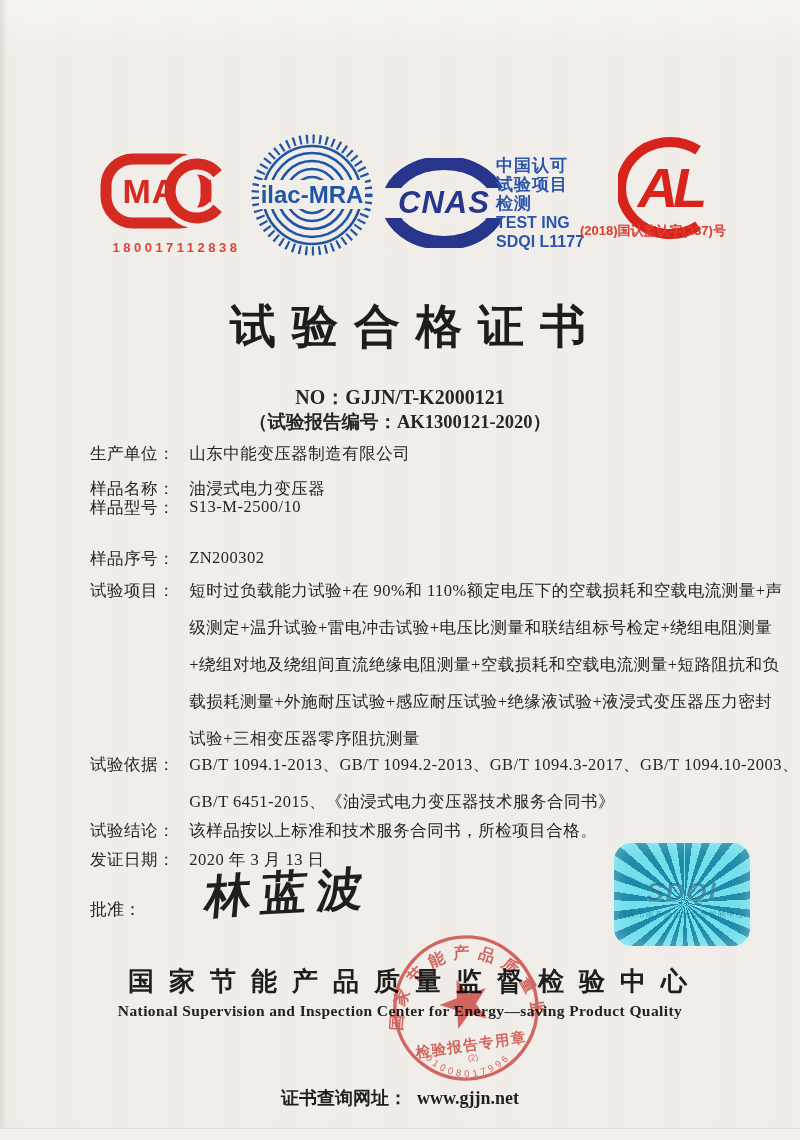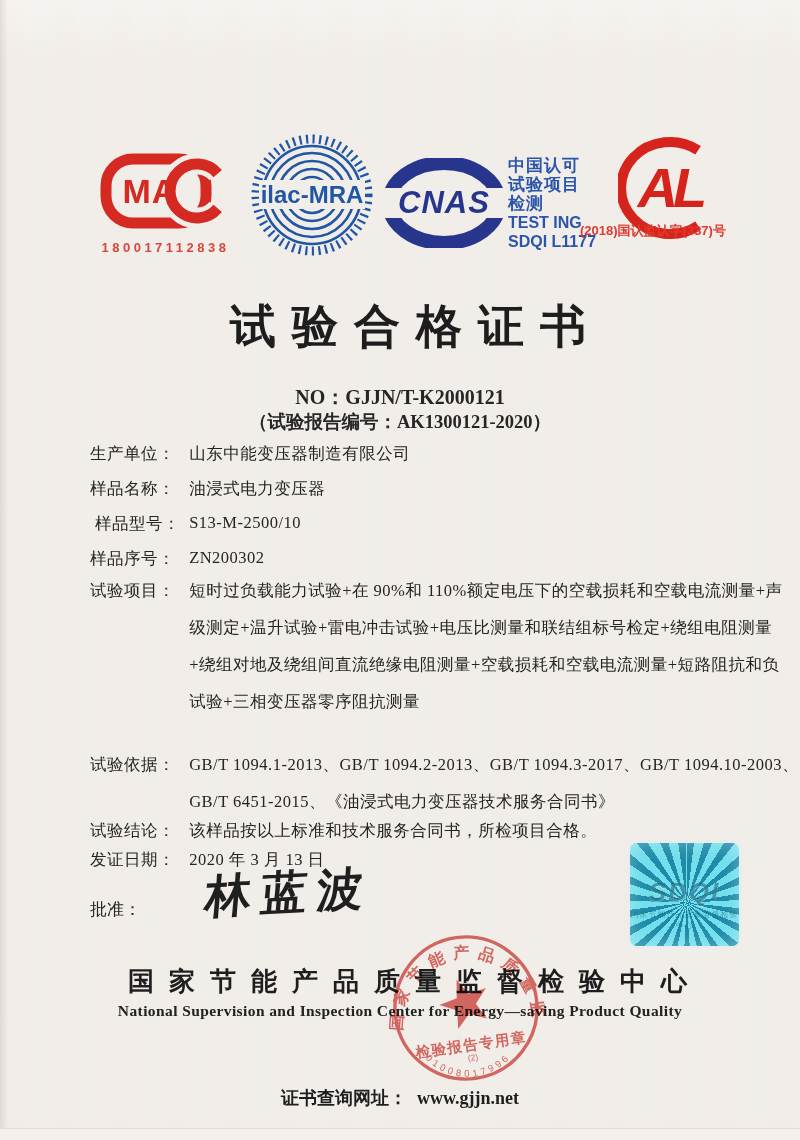--- a/index.html
+++ b/index.html
@@ -10,21 +10,21 @@
     background-image:
       linear-gradient(90deg, rgba(210,203,195,.55) 0, rgba(210,203,195,0) 8px),
       linear-gradient(0deg, rgba(228,220,214,.8) 0, rgba(228,220,214,0) 14px),
       linear-gradient(180deg, rgba(255,255,255,.35) 0, rgba(255,255,255,0) 60px),
       repeating-linear-gradient(90deg, rgba(235,190,185,.035) 0 22px, rgba(255,255,255,0) 22px 55px);
     color:#262626;
   }
   .abs{position:absolute;}
   .center{left:0;width:800px;text-align:center;}
   
-  .cma-num{font-family:"Liberation Sans","DejaVu Sans",sans-serif;font-size:13px;font-weight:bold;color:#d8463c;letter-spacing:3.5px;}
+  .cma-num{font-family:"Liberation Sans","DejaVu Sans",sans-serif;font-size:13px;font-weight:bold;color:#d8463c;letter-spacing:3.5px;margin-left:11px;}
   .cnas-lines{font-family:"Liberation Sans","DejaVu Sans",sans-serif;color:#2b55ab;font-weight:bold;line-height:19px;font-size:16px;}
   .cnas-lines .cjk{font-size:17px;letter-spacing:1px;}
   .cal-no{font-family:"Liberation Sans","DejaVu Sans",sans-serif;font-size:13px;font-weight:bold;color:#e03a30;}
   
   .doc-title{top:296px;font-size:46px;font-weight:bold;letter-spacing:16px;padding-left:16px;color:#1d1d1d;}
   .cert-no{top:384px;font-size:20px;font-weight:bold;}
   .report-no{top:409px;font-size:18.5px;font-weight:bold;}
   
   .row{position:absolute;left:90px;font-size:16.5px;color:#242424;}
   .row .lab{display:inline-block;width:95px;vertical-align:top;letter-spacing:.5px;}
@@ -33,21 +33,21 @@
   .plines div{height:37px;line-height:37px;white-space:nowrap;letter-spacing:.5px;}
   .sig{transform:rotate(-3deg) skewX(-8deg);font-size:46px;font-weight:600;color:#1f1f1f;letter-spacing:10px;}
   .issuer-cn{top:964px;font-size:26px;font-weight:bold;letter-spacing:15px;padding-left:15px;color:#1e1e1e;}
   .issuer-en{top:1002px;font-size:15.5px;font-weight:bold;letter-spacing:.4px;color:#222;}
   .query{top:1086px;font-size:18px;font-weight:bold;color:#1e1e1e;}
   .query .url{margin-left:10px;font-family:"Liberation Serif","DejaVu Serif",serif;}
   
   .stamp{mix-blend-mode:multiply;opacity:.85;transform:rotate(-8deg);}
   
   .holo{
-    left:630px;top:843px;width:109px;height:103px;border-radius:7px;
+    left:614px;top:843px;width:136px;height:103px;border-radius:18px;
     background:
       repeating-conic-gradient(from 0deg at 52% 58%, rgba(23,130,160,.85) 0deg 7deg, rgba(120,225,238,.9) 7deg 16deg),
       #45c4d8;
     box-shadow:0 0 0 3px #e8eeec, inset 0 0 18px rgba(255,255,255,.35);
   }
   .holo-text{
     position:absolute;left:0;top:34px;width:100%;text-align:center;
     font-family:"Liberation Sans","DejaVu Sans",sans-serif;
     font-style:italic;font-weight:bold;font-size:26px;letter-spacing:2px;
     color:rgba(10,95,120,.6);text-shadow:0 1px 0 rgba(255,255,255,.35);
@@ -81,21 +81,21 @@
     <rect x="9" y="47" width="106" height="29" fill="#f1eee9"></rect>
     <text x="62" y="70" text-anchor="middle" font-family="Liberation Sans, DejaVu Sans, sans-serif" font-weight="bold" font-size="24" fill="#2156a5">ilac-MRA</text>
   </svg>
 
   <svg class="abs" style="left:383px;top:158px;" width="122" height="90" viewBox="0 0 122 90">
     <ellipse cx="61" cy="45" rx="55" ry="40" fill="none" stroke="#27368c" stroke-width="14"></ellipse>
     <rect x="0" y="30" width="122" height="30" fill="#f1eee9"></rect>
     <text x="61" y="55" text-anchor="middle" font-family="Liberation Sans, DejaVu Sans, sans-serif" font-weight="bold" font-style="italic" font-size="31" letter-spacing="1" fill="#27368c">CNAS</text>
   </svg>
 
-  <div class="abs cnas-lines" style="left:508px;top:156px;">
+  <div class="abs cnas-lines" style="left:496px;top:156px;">
     <div class="cjk">中国认可</div>
     <div class="cjk">试验项目</div>
     <div class="cjk">检测</div>
     <div>TEST ING</div>
     <div>SDQI L1177</div>
   </div>
 
   <svg class="abs" style="left:618px;top:135px;" width="106" height="106" viewBox="0 0 106 106">
     <path d="M 80.1,90.7 A 49,46 0 1 1 80.1,15.3" fill="none" stroke="#d6241c" stroke-width="10"></path>
     <text x="52" y="72" text-anchor="middle" font-family="Liberation Sans, DejaVu Sans, sans-serif" font-weight="bold" font-style="italic" font-size="56" letter-spacing="-5" fill="#d6241c">AL</text>
@@ -107,35 +107,36 @@
   <div class="abs center report-no">（试验报告编号：AK1300121-2020）</div>
 
   <div class="row" style="top:443px;">
     <span class="lab">生产单位：</span>
     <span class="val">山东中能变压器制造有限公司</span>
   </div>
   <div class="row" style="top:478px;">
     <span class="lab">样品名称：</span>
     <span class="val">油浸式电力变压器</span>
   </div>
-  <div class="row" style="top:513px;text-align:center;">
+  <div class="row" style="top:497px;">
     <span class="lab">样品型号：</span>
     <span class="val">S13-M-2500/10</span>
   </div>
   <div class="row" style="top:548px;">
     <span class="lab">样品序号：</span>
     <span class="val">ZN200302</span>
   </div>
 
   <div class="row" style="top:572px;">
     <span class="lab" style="line-height:37px;">试验项目：</span>
     <span class="plines">
       <div>短时过负载能力试验+在 90%和 110%额定电压下的空载损耗和空载电流测量+声</div>
       <div>级测定+温升试验+雷电冲击试验+电压比测量和联结组标号检定+绕组电阻测量</div>
       <div>+绕组对地及绕组间直流绝缘电阻测量+空载损耗和空载电流测量+短路阻抗和负</div>
+      <div>载损耗测量+外施耐压试验+感应耐压试验+绝缘液试验+液浸式变压器压力密封</div>
       <div>试验+三相变压器零序阻抗测量</div>
     </span>
   </div>
 
   <div class="row" style="top:746px;">
     <span class="lab" style="line-height:37px;">试验依据：</span>
     <span class="plines">
       <div>GB/T 1094.1-2013、GB/T 1094.2-2013、GB/T 1094.3-2017、GB/T 1094.10-2003、</div>
       <div>GB/T 6451-2015、《油浸式电力变压器技术服务合同书》</div>
     </span>

